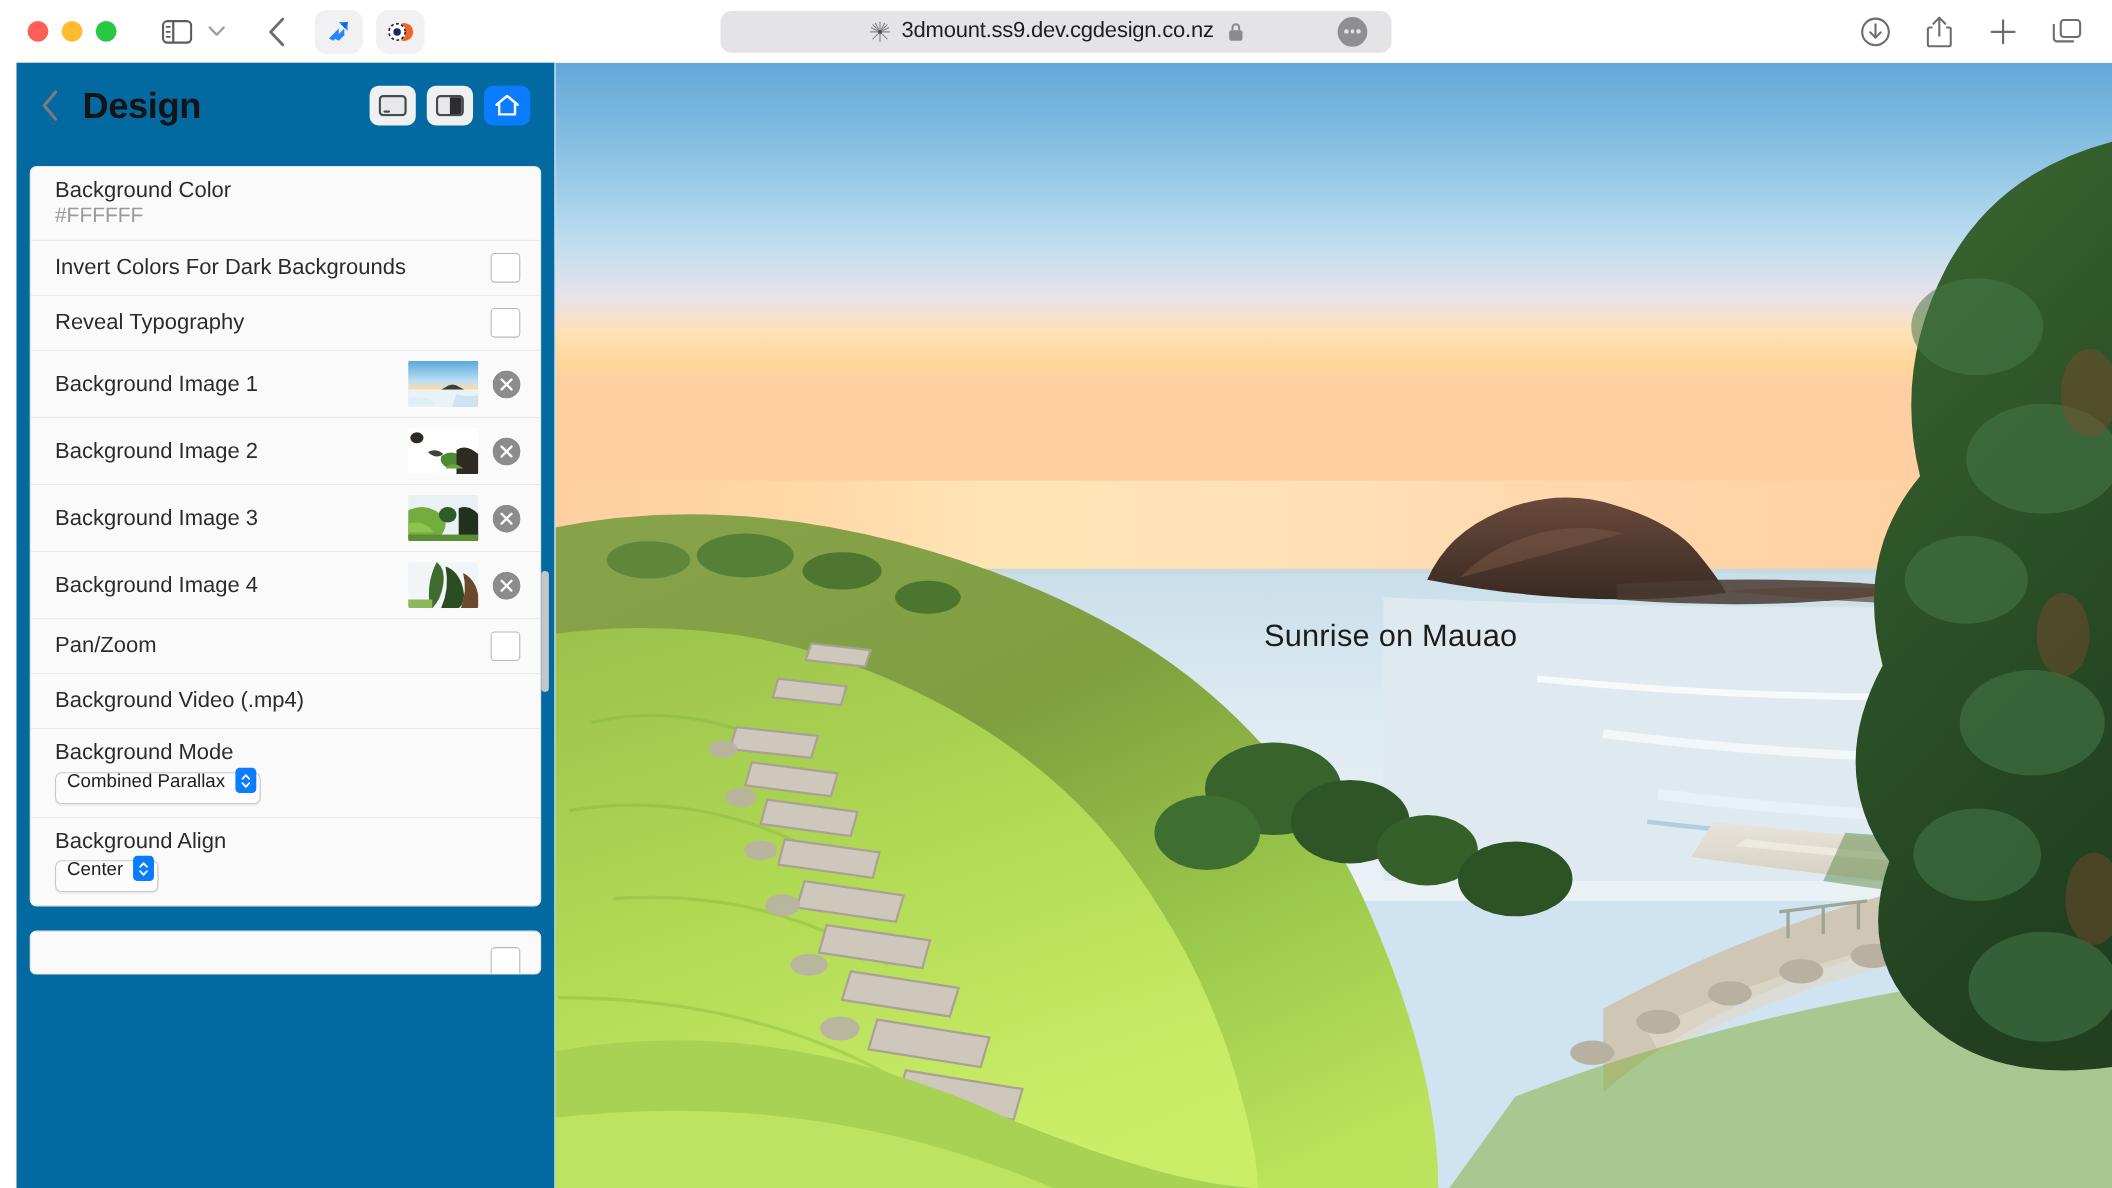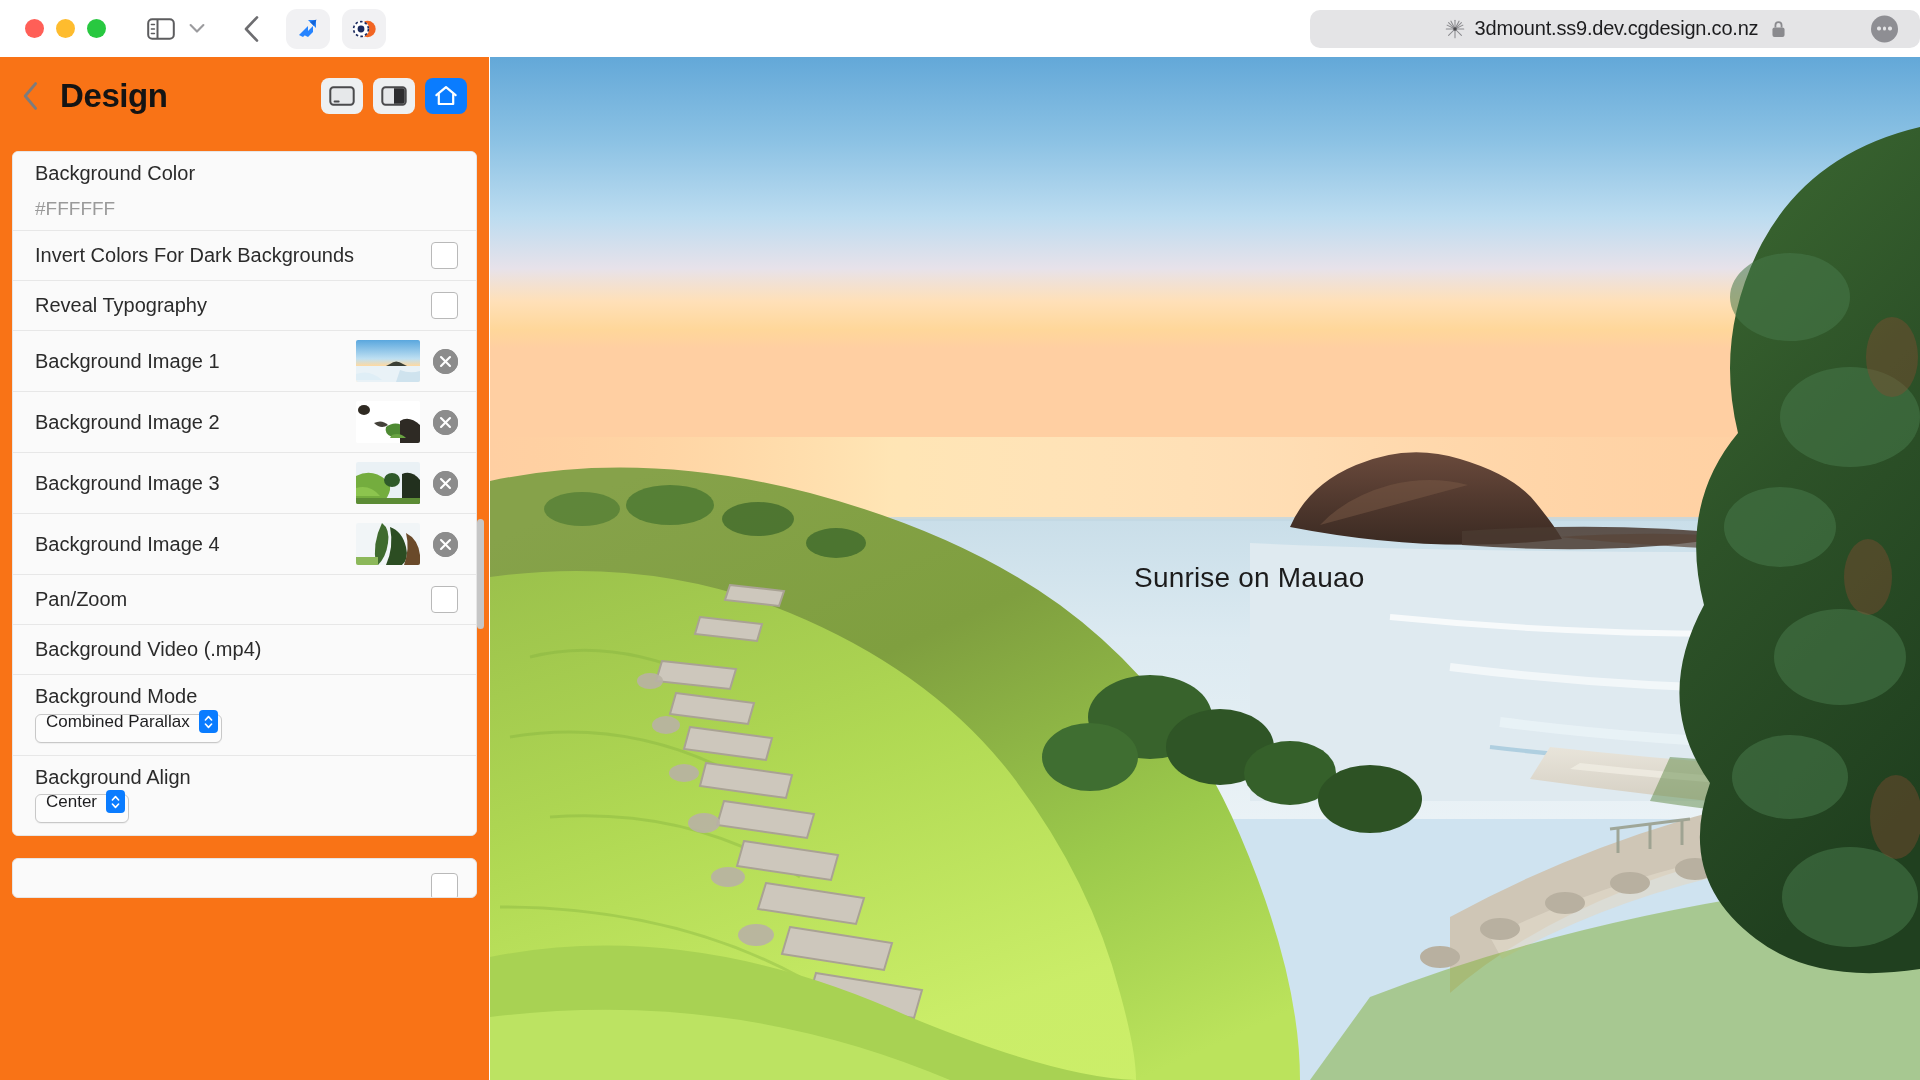--- a/index.html
+++ b/index.html
@@ -31,21 +31,21 @@
 
   .fav-chip{
     width:44px; height:40px; border-radius:11px; background:#f1f1f3;
     display:flex; align-items:center; justify-content:center;
     margin-left:18px;
   }
   .fav-chip.second{ margin-left:12px; }
 
   .urlbar-wrap{
     position:absolute; left:0; top:0; width:1920px; height:57px;
-    display:flex; align-items:center; justify-content:flex-end;
+    display:flex; align-items:center; justify-content:center;
     pointer-events:none;
   }
   .urlbar{
     pointer-events:auto;
     width:610px; height:38px; border-radius:10px;
     background:#e4e4e6;
     display:flex; align-items:center; justify-content:center;
     position:relative;
   }
   .url-text{
@@ -71,23 +71,24 @@
   .right-tools .chrome-btn{ width:30px; height:30px; }
 
   
   .page{
     position:absolute; left:0; top:57px; width:1920px; height:1023px;
     display:flex; background:#ffffff;
   }
 
   
   .sidebar{
-    width:490px; height:1023px; background:#f97316;
+    width:490px; height:1023px; background:#0369a1;
     position:relative; flex:0 0 490px;
     border-right:1px solid #ffffff;
+    margin-left:15px;
   }
   .sb-header{
     height:78px; display:flex; align-items:center;
     padding:0 22px 0 10px; gap:0;
   }
   .sb-back{ width:40px; height:40px; display:flex;align-items:center;justify-content:center; }
   .sb-title{
     font-size:33px; font-weight:700; color:#141414; letter-spacing:-0.4px;
     margin-left:10px;
   }
@@ -107,21 +108,21 @@
   .srow{
     position:relative;
     min-height:50px;
     padding:9px 18px 9px 22px;
     border-bottom:1px solid #e7e7e7;
     display:flex; align-items:center; justify-content:space-between;
     background:#fafafa;
   }
   .srow:last-child{ border-bottom:none; }
   .srow.tall{ min-height:64px; }
-  .srow-texts{ display:flex; flex-direction:column; gap:13px; min-width:0; }
+  .srow-texts{ display:flex; flex-direction:column; gap:1px; min-width:0; }
   .srow-label{ font-size:20px; color:#2b2b2b; line-height:1.22; white-space:nowrap; }
   .srow-value{ font-size:19px; color:#9a9a9a; line-height:1.2; }
   .srow-right{ display:flex; align-items:center; gap:13px; flex:0 0 auto; }
 
   .checkbox{
     width:27px;height:27px;border:1.5px solid #b9b9b9;border-radius:4px;
     background:#ffffff;
   }
 
   .thumb{

